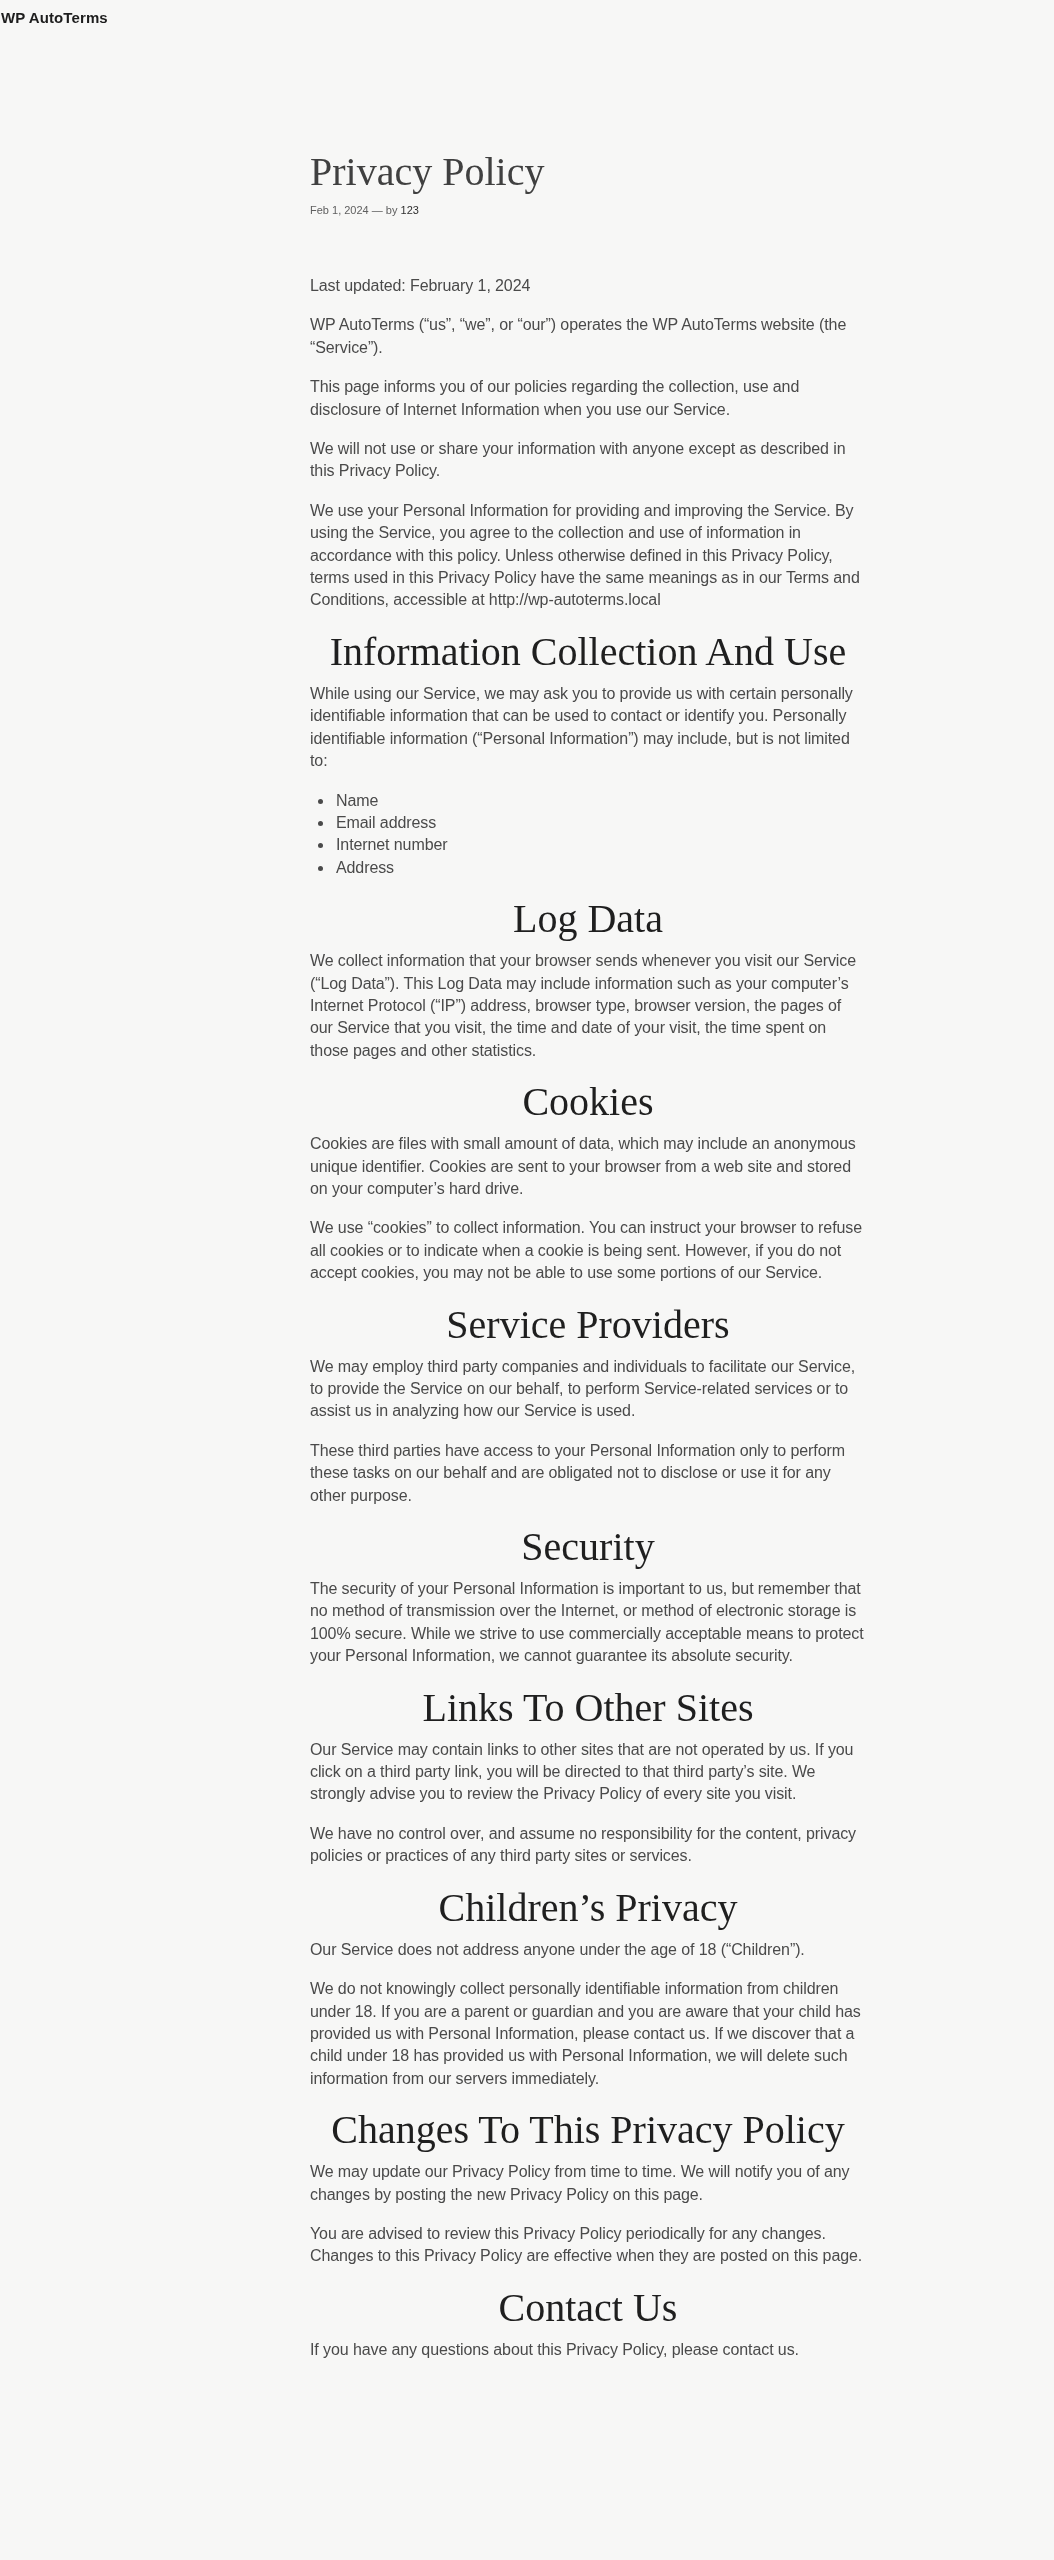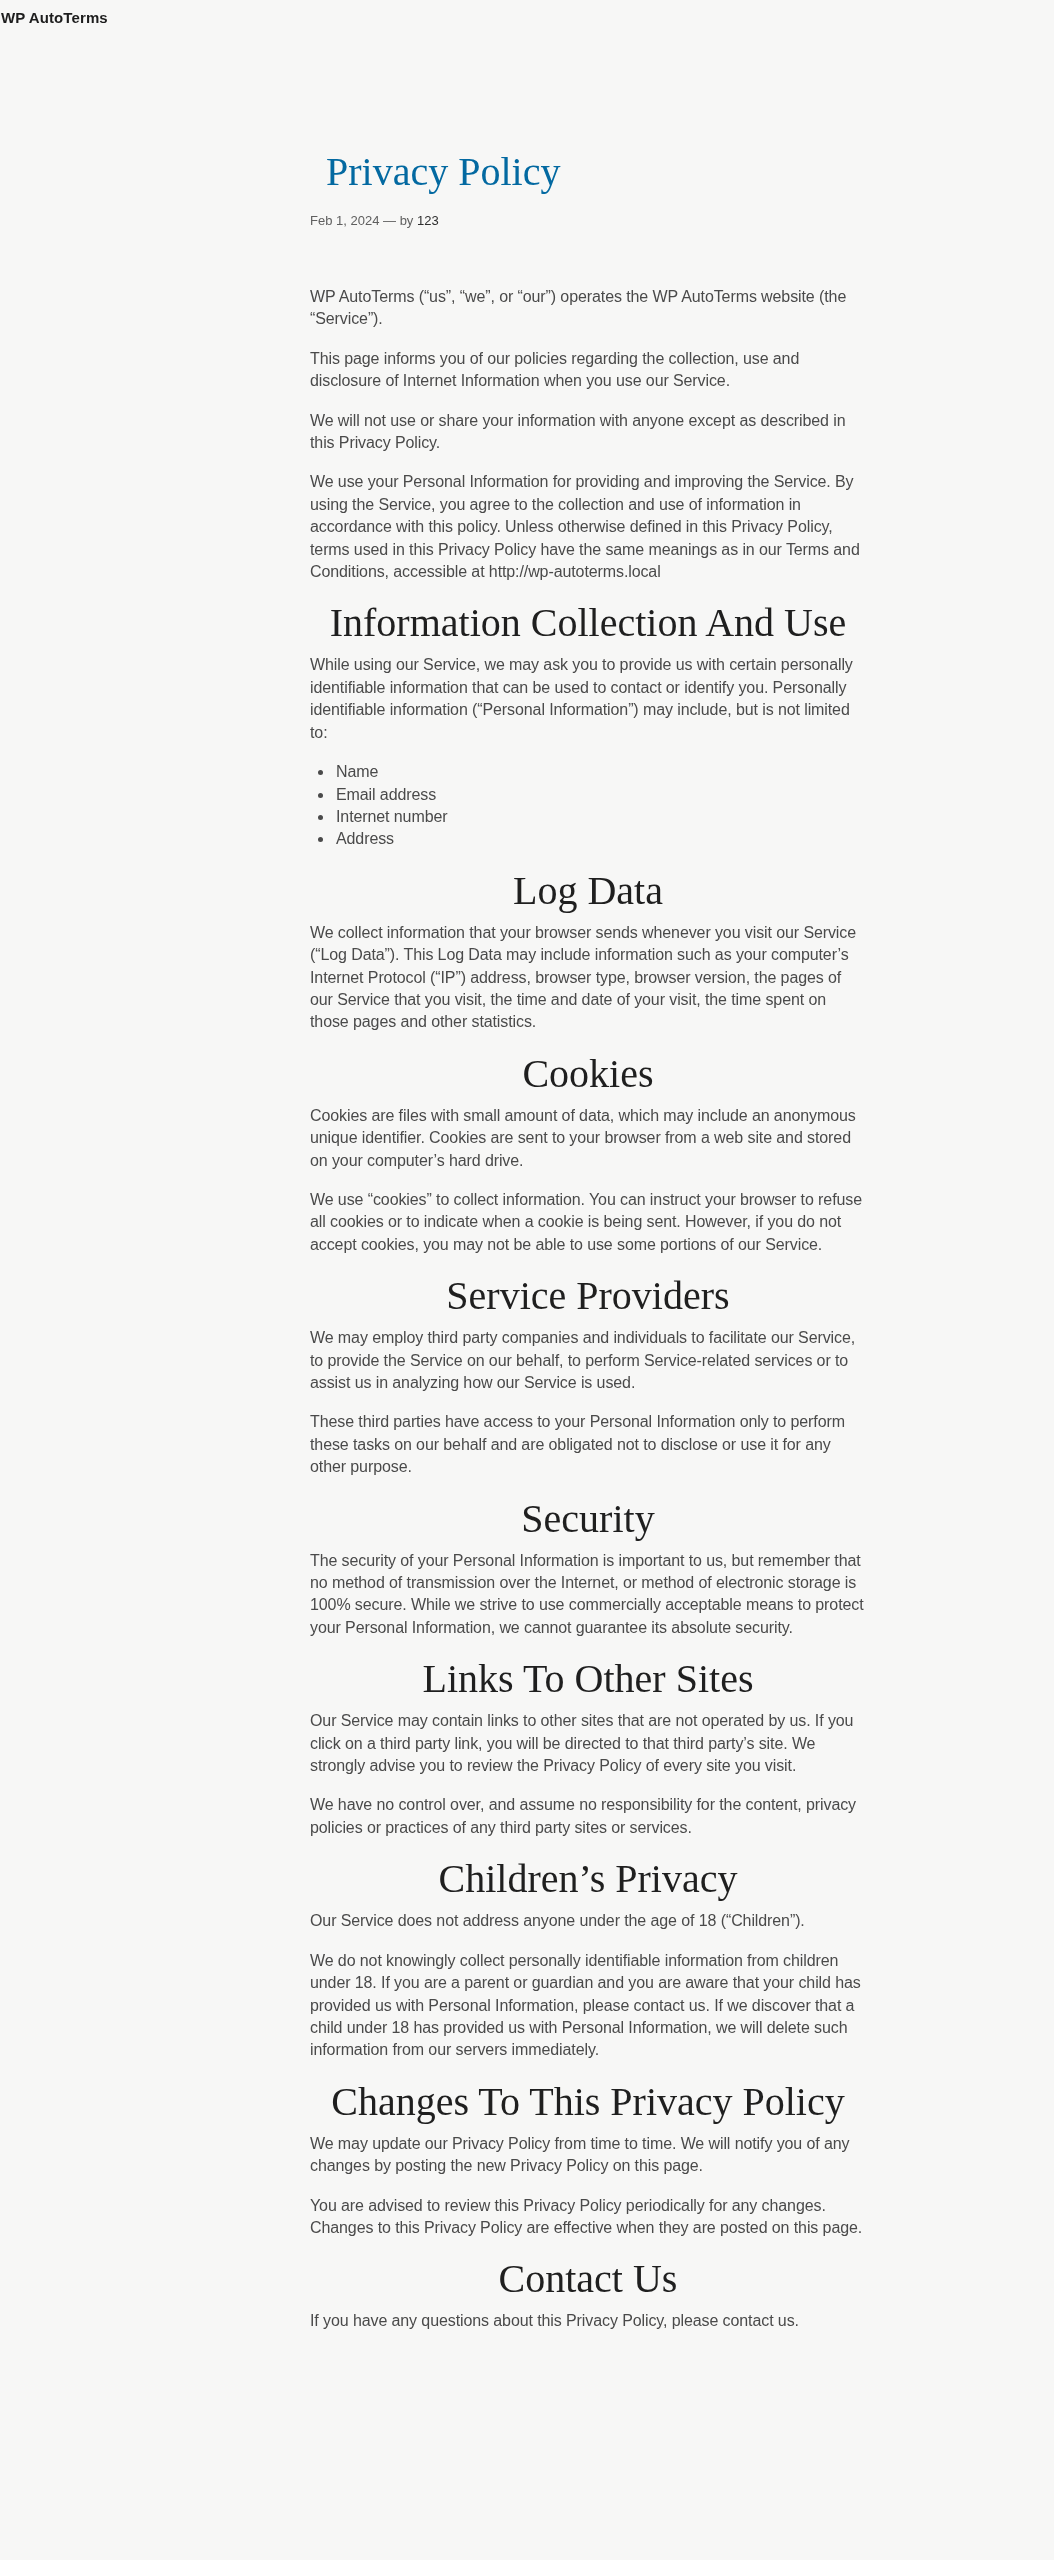--- a/index.html
+++ b/index.html
@@ -29,26 +29,26 @@
   article.post {
     width: 556px;
     margin-left: 310px;
     margin-top: 121px;
   }
   h1.post-title {
     font-family: "Liberation Serif", "DejaVu Serif", serif;
     font-weight: 400;
     font-size: 40px;
     line-height: 1.2;
-    color: #0369a1;
-    margin: 16px;
+    color: #404040;
+    margin: 0;
   }
   .post-meta {
-    margin-top: 13px;
-    font-size: 13px;
+    margin-top: 5px;
+    font-size: 11px;
     color: #5f5f5f;
     line-height: 18px;
   }
   .post-meta .author {
     color: #2f2f2f;
     cursor: pointer;
   }
   .post-content {
     margin-top: 56px;
     font-size: 16px;
@@ -89,20 +89,21 @@
   <h1 class="post-title">Privacy Policy</h1>
 
   <div class="post-meta">
     <span>Feb 1, 2024</span>
     <span>—</span>
     <span>by</span>
     <span class="author">123</span>
   </div>
 
   <div class="post-content" id="post-content">
+      <p>Last updated: February 1, 2024</p>
       <p>WP AutoTerms (“us”, “we”, or “our”) operates the WP AutoTerms website (the “Service”).</p>
       <p>This page informs you of our policies regarding the collection, use and disclosure of Internet Information when you use our Service.</p>
       <p>We will not use or share your information with anyone except as described in this Privacy Policy.</p>
       <p>We use your Personal Information for providing and improving the Service. By using the Service, you agree to the collection and use of information in accordance with this policy. Unless otherwise defined in this Privacy Policy, terms used in this Privacy Policy have the same meanings as in our Terms and Conditions, accessible at http://wp-autoterms.local</p>
       <h2>Information Collection And Use</h2>
       <p>While using our Service, we may ask you to provide us with certain personally identifiable information that can be used to contact or identify you. Personally identifiable information (“Personal Information”) may include, but is not limited to:</p>
       <ul>
         <li>Name</li>
         <li>Email address</li>
         <li>Internet number</li>

